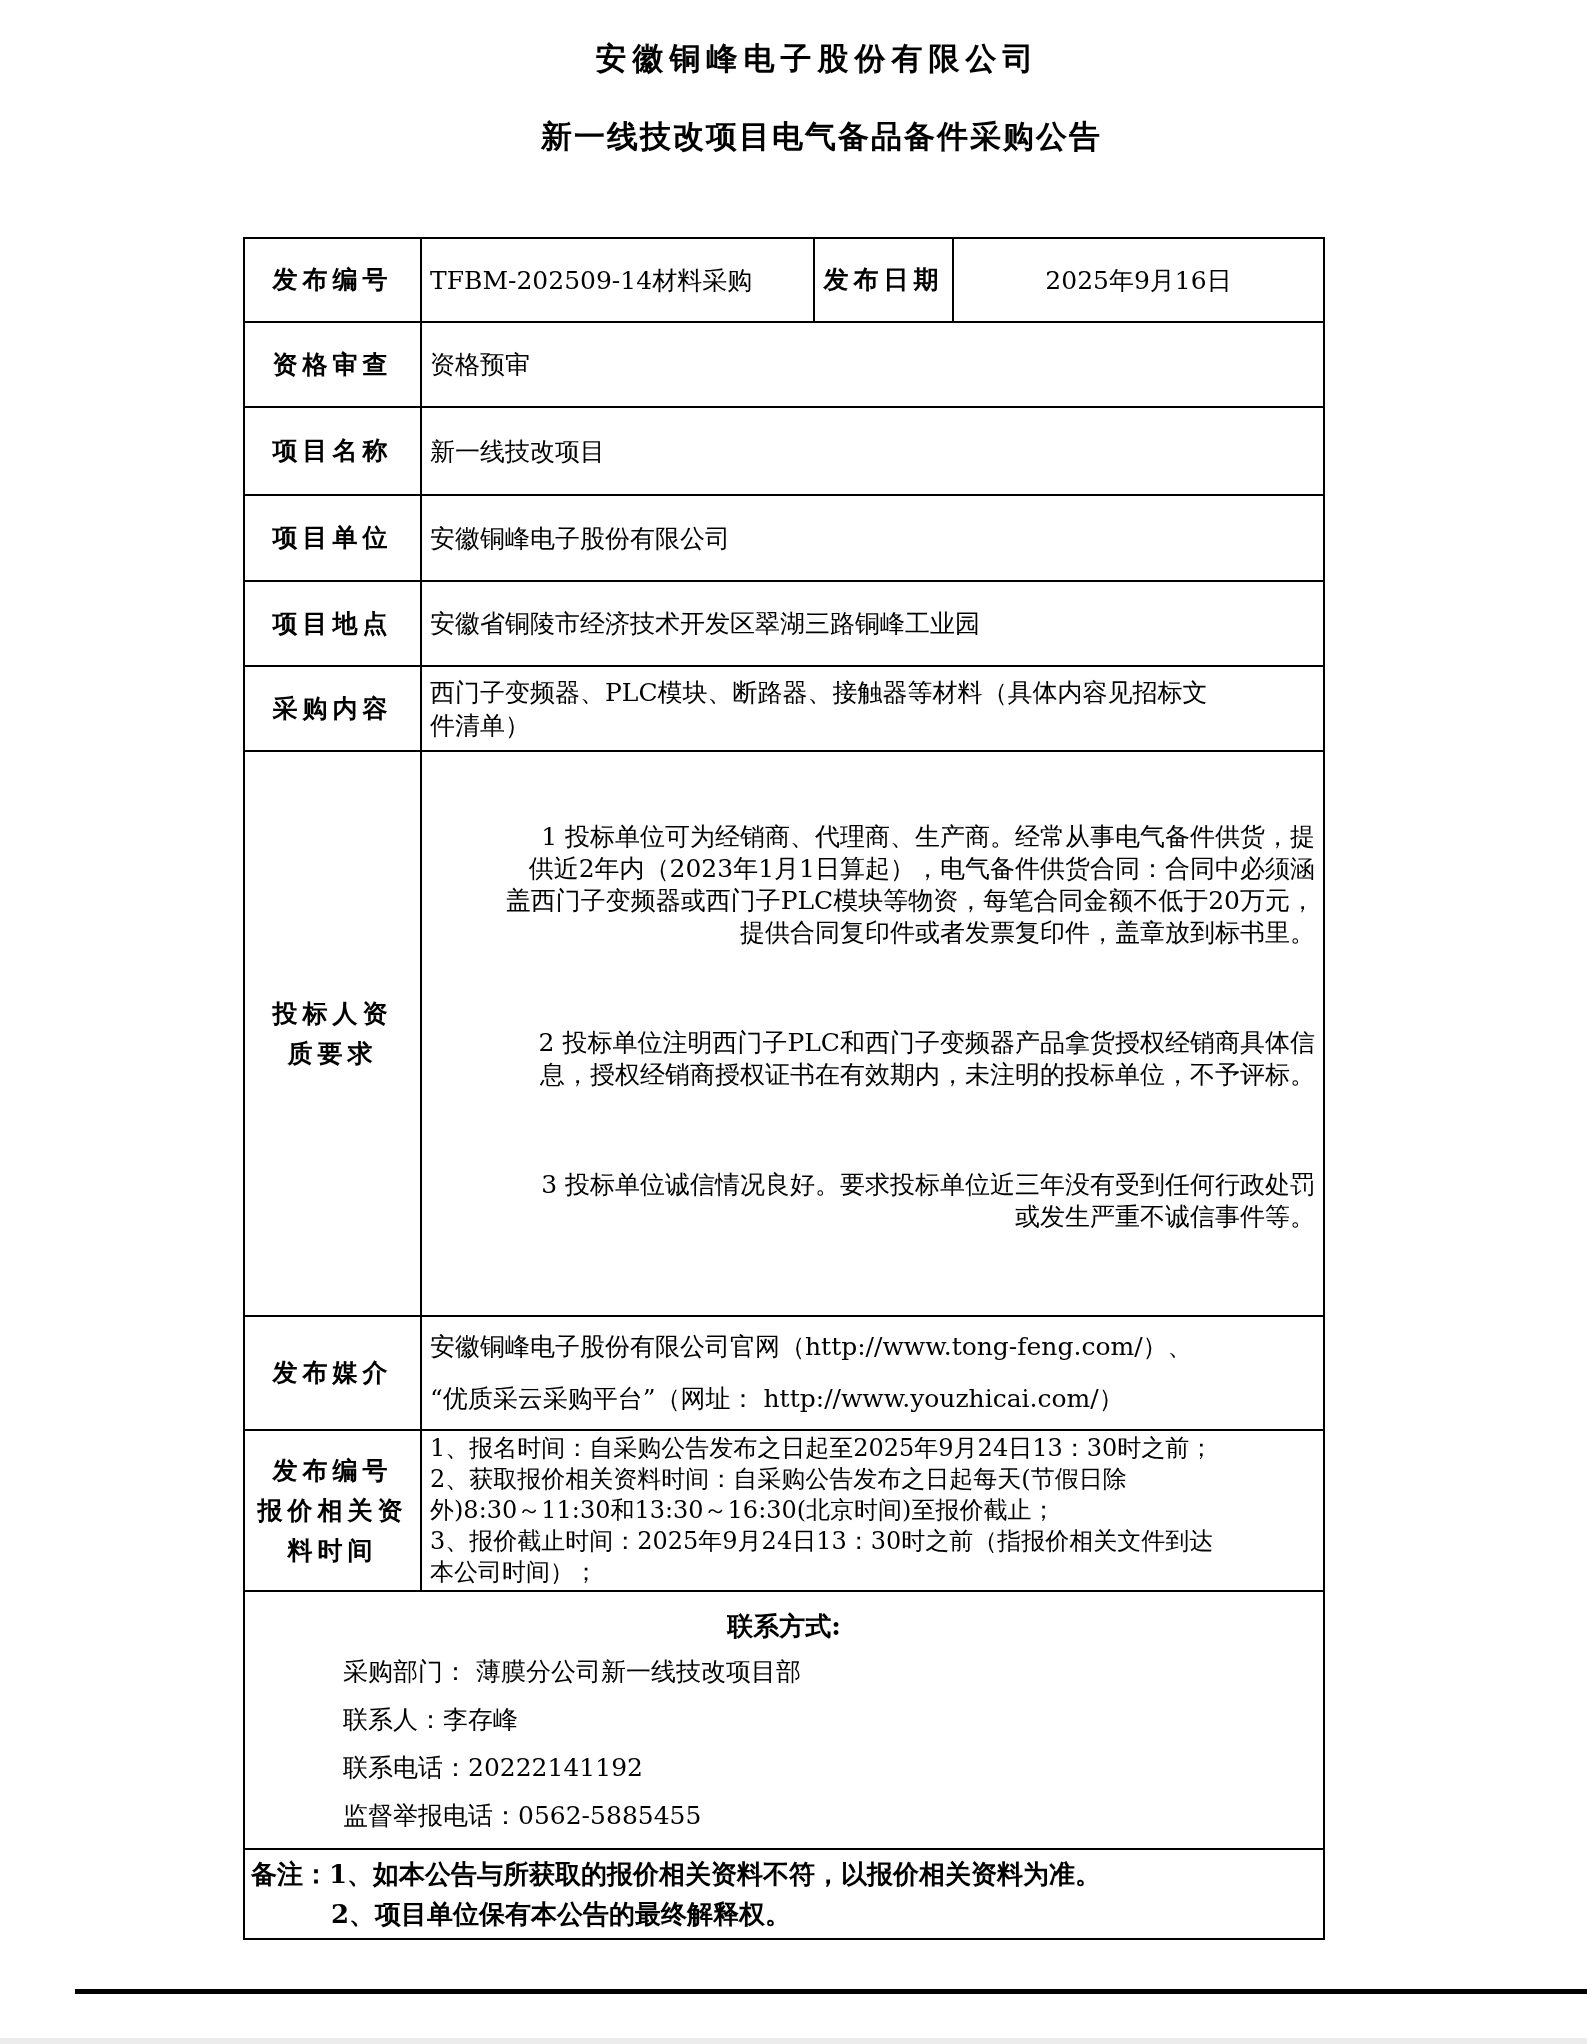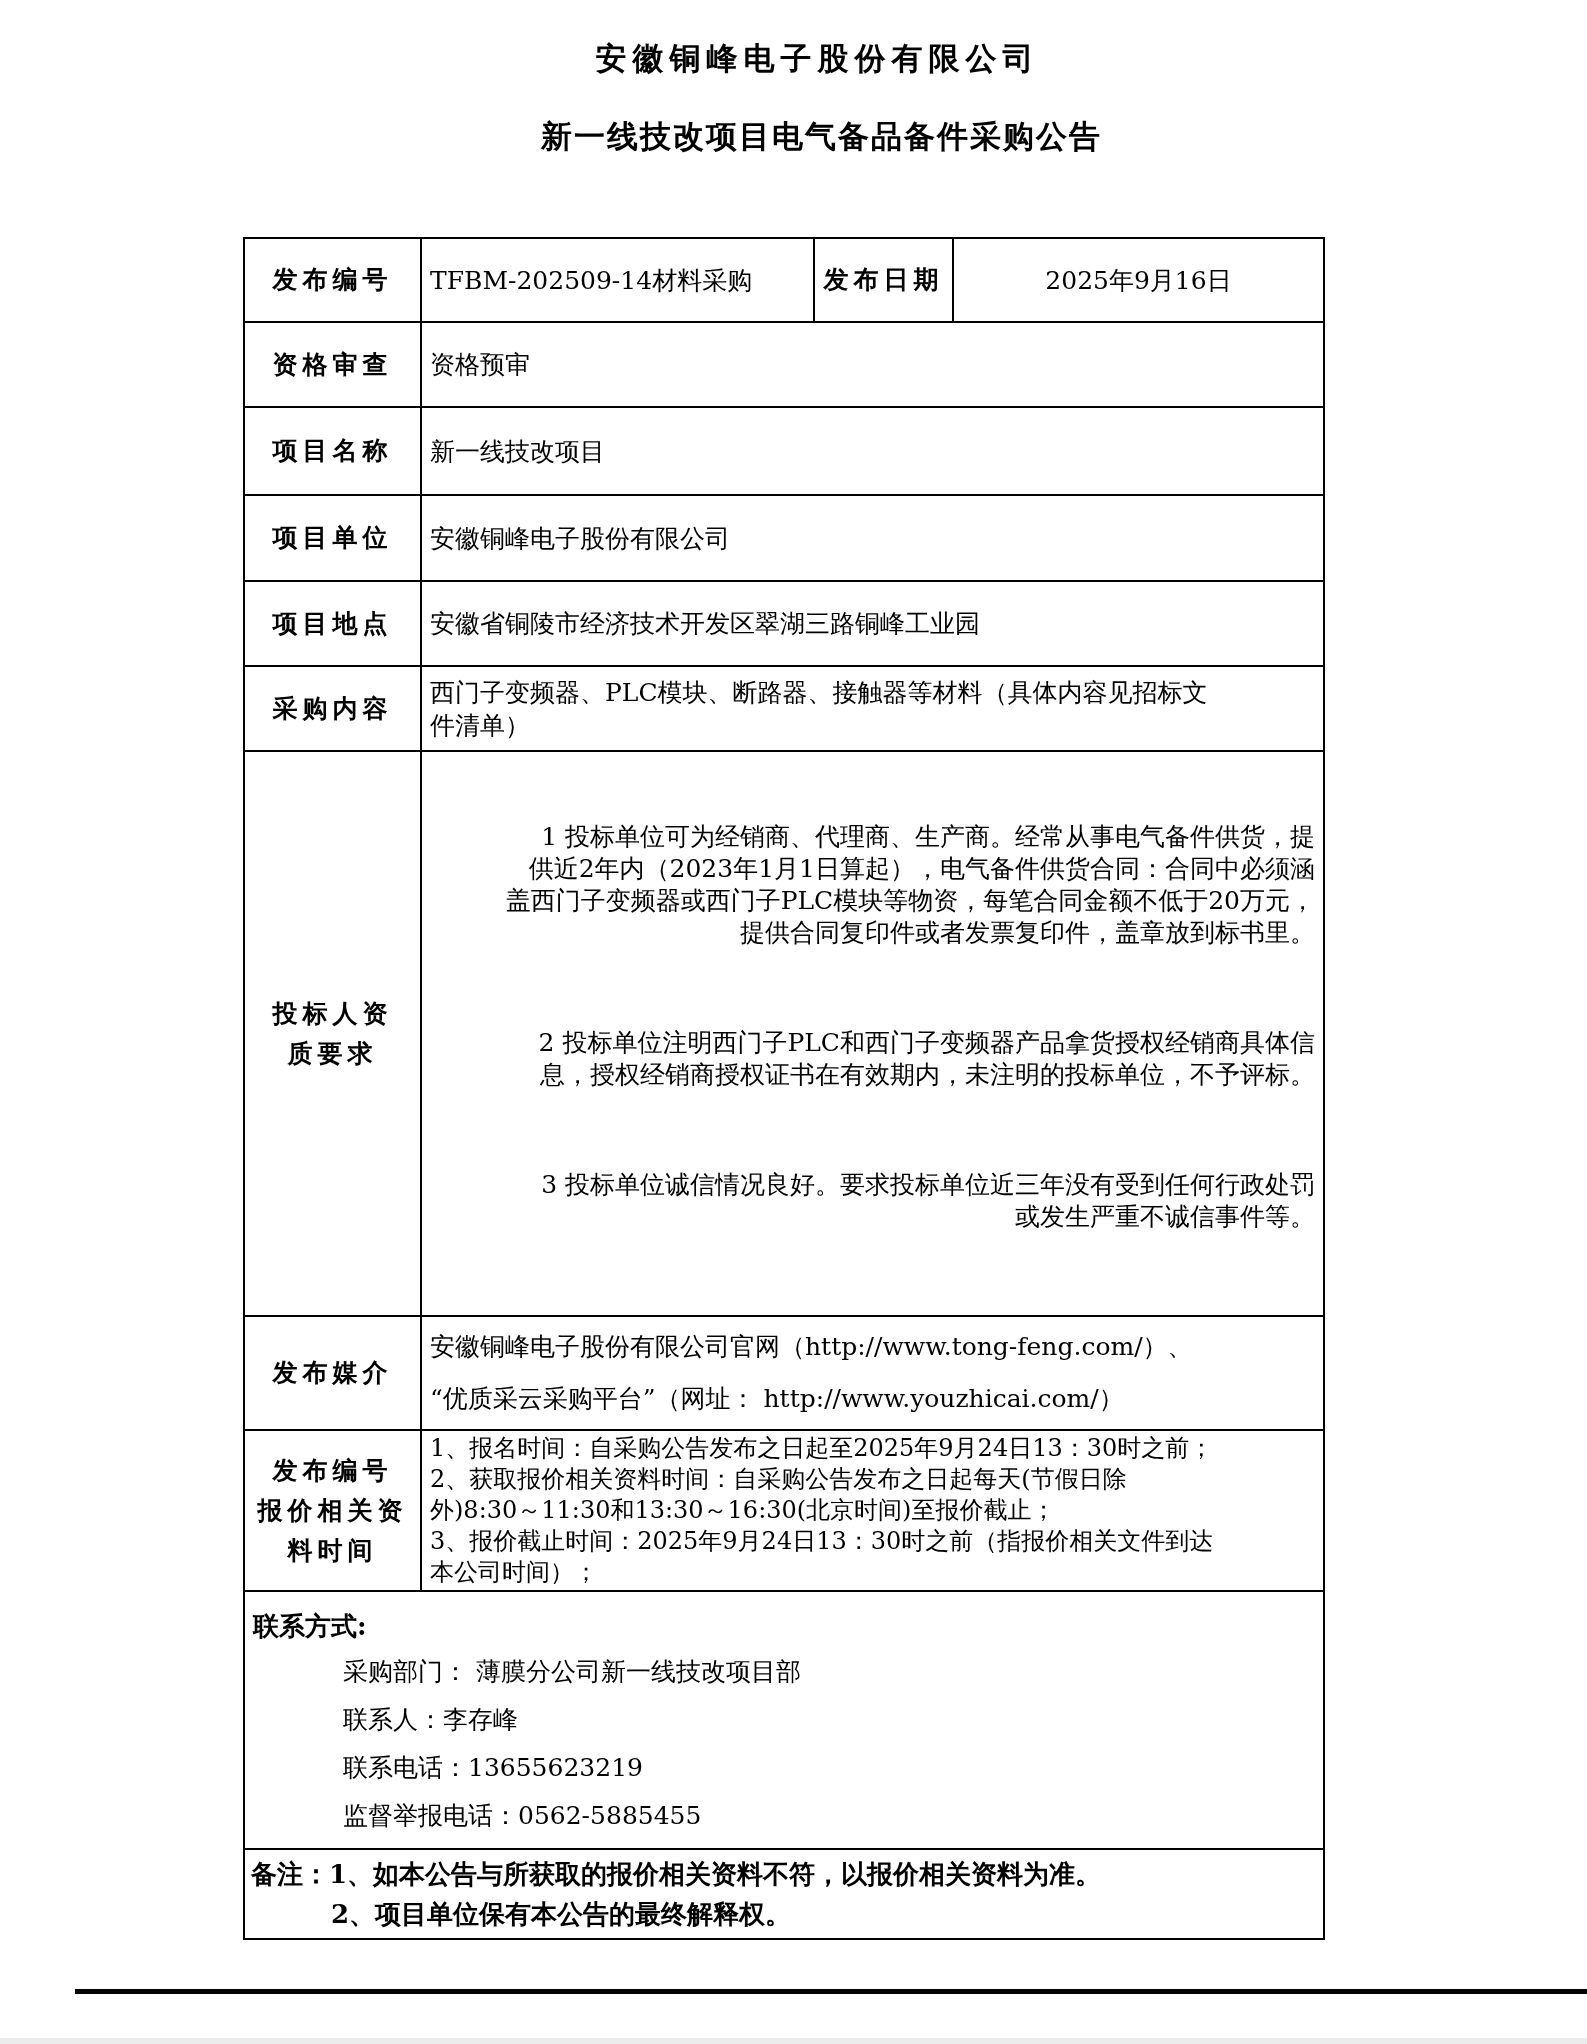--- a/index.html
+++ b/index.html
@@ -99,20 +99,21 @@
     font-size: 24px;
   }
   .contact-cell {
     vertical-align: top;
     padding: 12px 8px 8px 8px;
   }
   .contact-heading {
     font-weight: bold;
     font-size: 26px;
     line-height: 44px;
+    text-align: center;
   }
   .contact-line {
     margin-left: 90px;
     font-size: 25px;
     line-height: 48px;
   }
   .remarks-cell {
     vertical-align: middle;
     padding: 4px 6px;
     font-weight: bold;
@@ -219,21 +220,21 @@
 外)8:30～11:30和13:30～16:30(北京时间)至报价截止；
 3、报价截止时间：2025年9月24日13：30时之前（指报价相关文件到达
 本公司时间）；</td>
     </tr>
 
     <tr style="height:197px">
       <td class="contact-cell" colspan="4">
         <div class="contact-heading">联系方式:</div>
         <div class="contact-line">采购部门： 薄膜分公司新一线技改项目部</div>
         <div class="contact-line">联系人：李存峰</div>
-        <div class="contact-line">联系电话：13655623219</div>
+        <div class="contact-line">联系电话：20222141192</div>
         <div class="contact-line">监督举报电话：0562-5885455</div>
       </td>
     </tr>
 
     <tr style="height:85px">
       <td class="remarks-cell" colspan="4">
         <div>备注：1、如本公告与所获取的报价相关资料不符，以报价相关资料为准。</div>
         <div class="remarks-line2">2、项目单位保有本公告的最终解释权。</div>
       </td>
     </tr>

